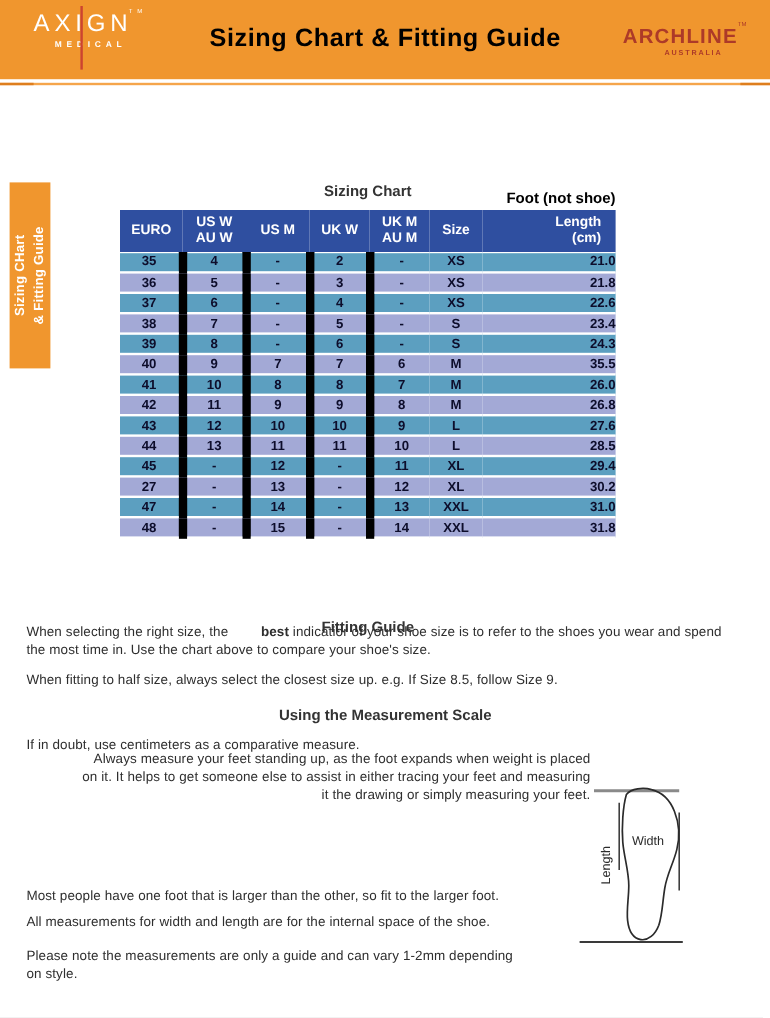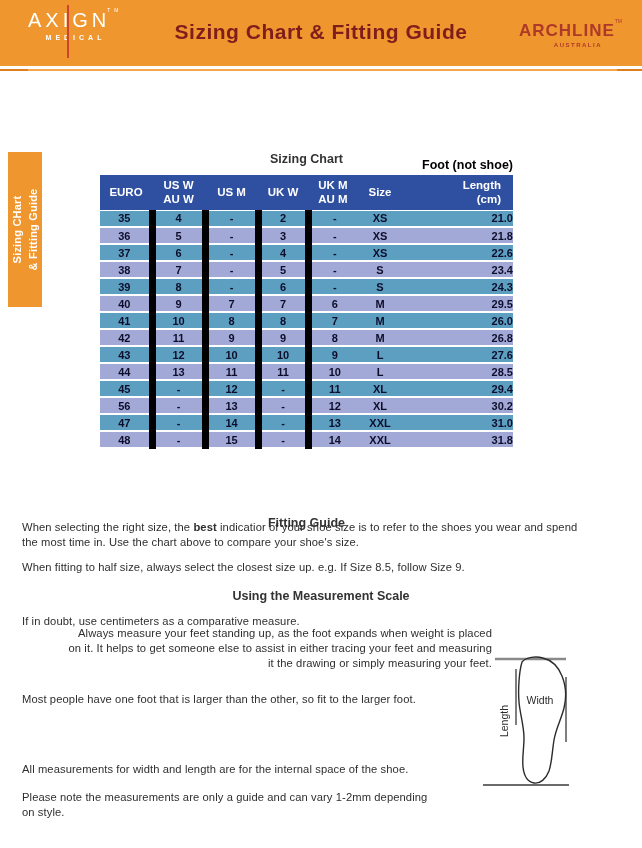--- a/index.html
+++ b/index.html
@@ -7,21 +7,21 @@
   .page {
     position:relative; width:642px; height:848px; margin:0 auto;
     background:#ffffff; overflow:hidden;
     font-family:"Liberation Sans", sans-serif; color:#2e2e2e;
   }
 
   
   .header { position:absolute; left:0; top:0; width:642px; height:66px; background:#F0962E; }
   .header-title {
     position:absolute; left:0; top:20px; width:642px; text-align:center;
-    color:#7f1d1d; font-size:21px; font-weight:bold; letter-spacing:0.5px;
+    color:#000000; font-size:21px; font-weight:bold; letter-spacing:0.5px;
   }
   .axign { position:absolute; left:28px; top:9px; width:95px; text-align:center; color:#fff; }
   .axign-name { font-size:20px; letter-spacing:4px; font-weight:normal; position:relative; }
   .axign-tm { font-size:5px; vertical-align:top; position:relative; top:-2px; left:-3px; }
   .axign-sub { font-size:7px; font-weight:bold; letter-spacing:4px; margin-top:2px; }
   .axign-line { position:absolute; left:67px; top:5px; width:2px; height:53px; background:#CC4430; }
   .archline { position:absolute; right:20px; top:21px; text-align:right; color:#AD3A28; }
   .archline-name { font-size:17px; font-weight:bold; letter-spacing:1px; }
   .archline-tm { font-size:5px; vertical-align:top; position:relative; top:-3px; }
   .archline-sub { font-size:6px; font-weight:bold; letter-spacing:1.5px; margin-top:1px; margin-right:20px; }
@@ -69,24 +69,24 @@
 
   
   .h-center { position:absolute; font-size:12.5px; font-weight:bold; color:#333333; text-align:center; }
   .h-fitting { left:0; top:516px; width:613px; }
   .h-measure { left:0; top:589px; width:642px; }
   .para { position:absolute; left:22px; font-size:11.2px; line-height:15px; color:#2e2e2e; white-space:pre-line; letter-spacing:0.1px; }
   .p-fit1 { top:520px; width:605px; }
   .p-fit2 { top:560px; width:605px; }
   .p-ms1 { top:614px; width:605px; }
   .p-ms2 { top:626px; width:470px;text-align:right; }
-  .p-ms3 { top:692px; width:520px; }
+  .p-ms3 { top:740px; width:520px; }
   .p-ms4 { top:762px; width:520px; }
   .p-ms5 { top:790px; width:490px; }
-  .bold { font-weight:bold; }
+  .bold { font-weight:bold;margin-left:24px; }
 
   
   .foot-svg { position:absolute; left:478px; top:645px; }
 </style>
 </head>
 <body>
 
 <div class="page">
 
   <div class="header">
@@ -204,21 +204,21 @@
           <td>S</td>
           <td>24.3</td>
         </tr>
         <tr>
           <td>40</td>
           <td>9</td>
           <td>7</td>
           <td>7</td>
           <td>6</td>
           <td>M</td>
-          <td>29.5</td>
+          <td>35.5</td>
         </tr>
         <tr>
           <td>41</td>
           <td>10</td>
           <td>8</td>
           <td>8</td>
           <td>7</td>
           <td>M</td>
           <td>26.0</td>
         </tr>
@@ -252,21 +252,21 @@
         <tr>
           <td>45</td>
           <td>-</td>
           <td>12</td>
           <td>-</td>
           <td>11</td>
           <td>XL</td>
           <td>29.4</td>
         </tr>
         <tr>
-          <td>56</td>
+          <td>27</td>
           <td>-</td>
           <td>13</td>
           <td>-</td>
           <td>12</td>
           <td>XL</td>
           <td>30.2</td>
         </tr>
         <tr>
           <td>47</td>
           <td>-</td>

